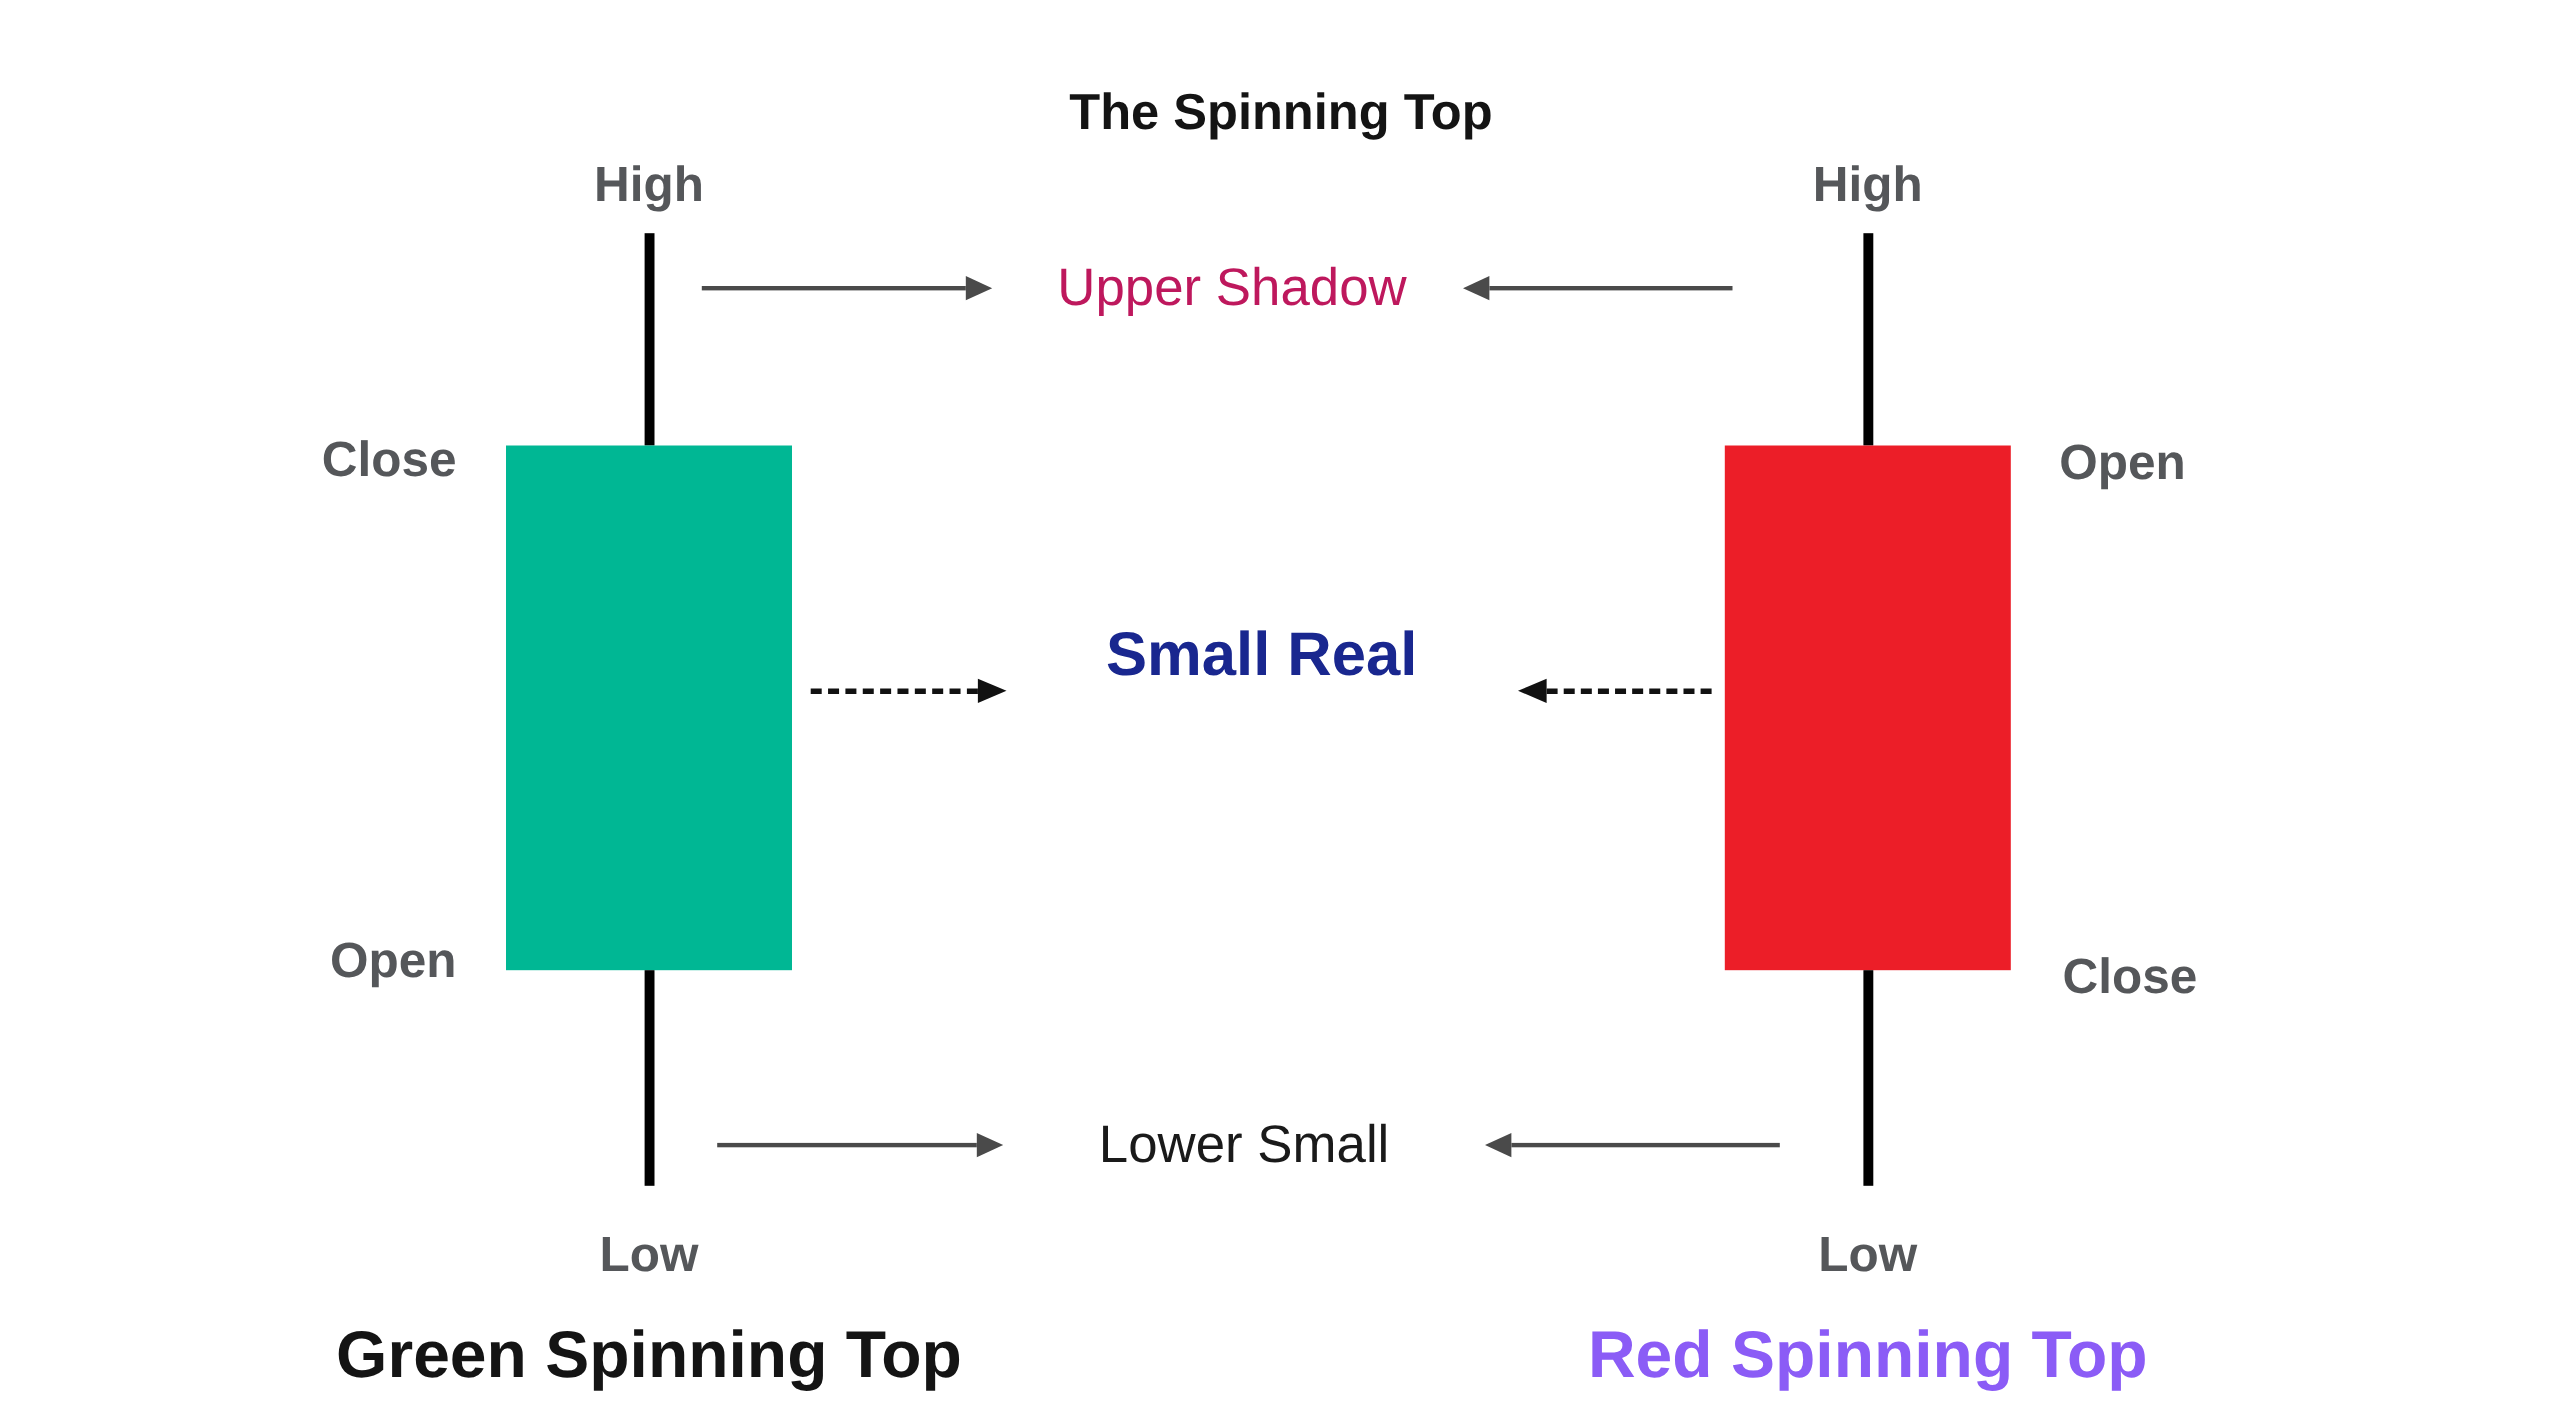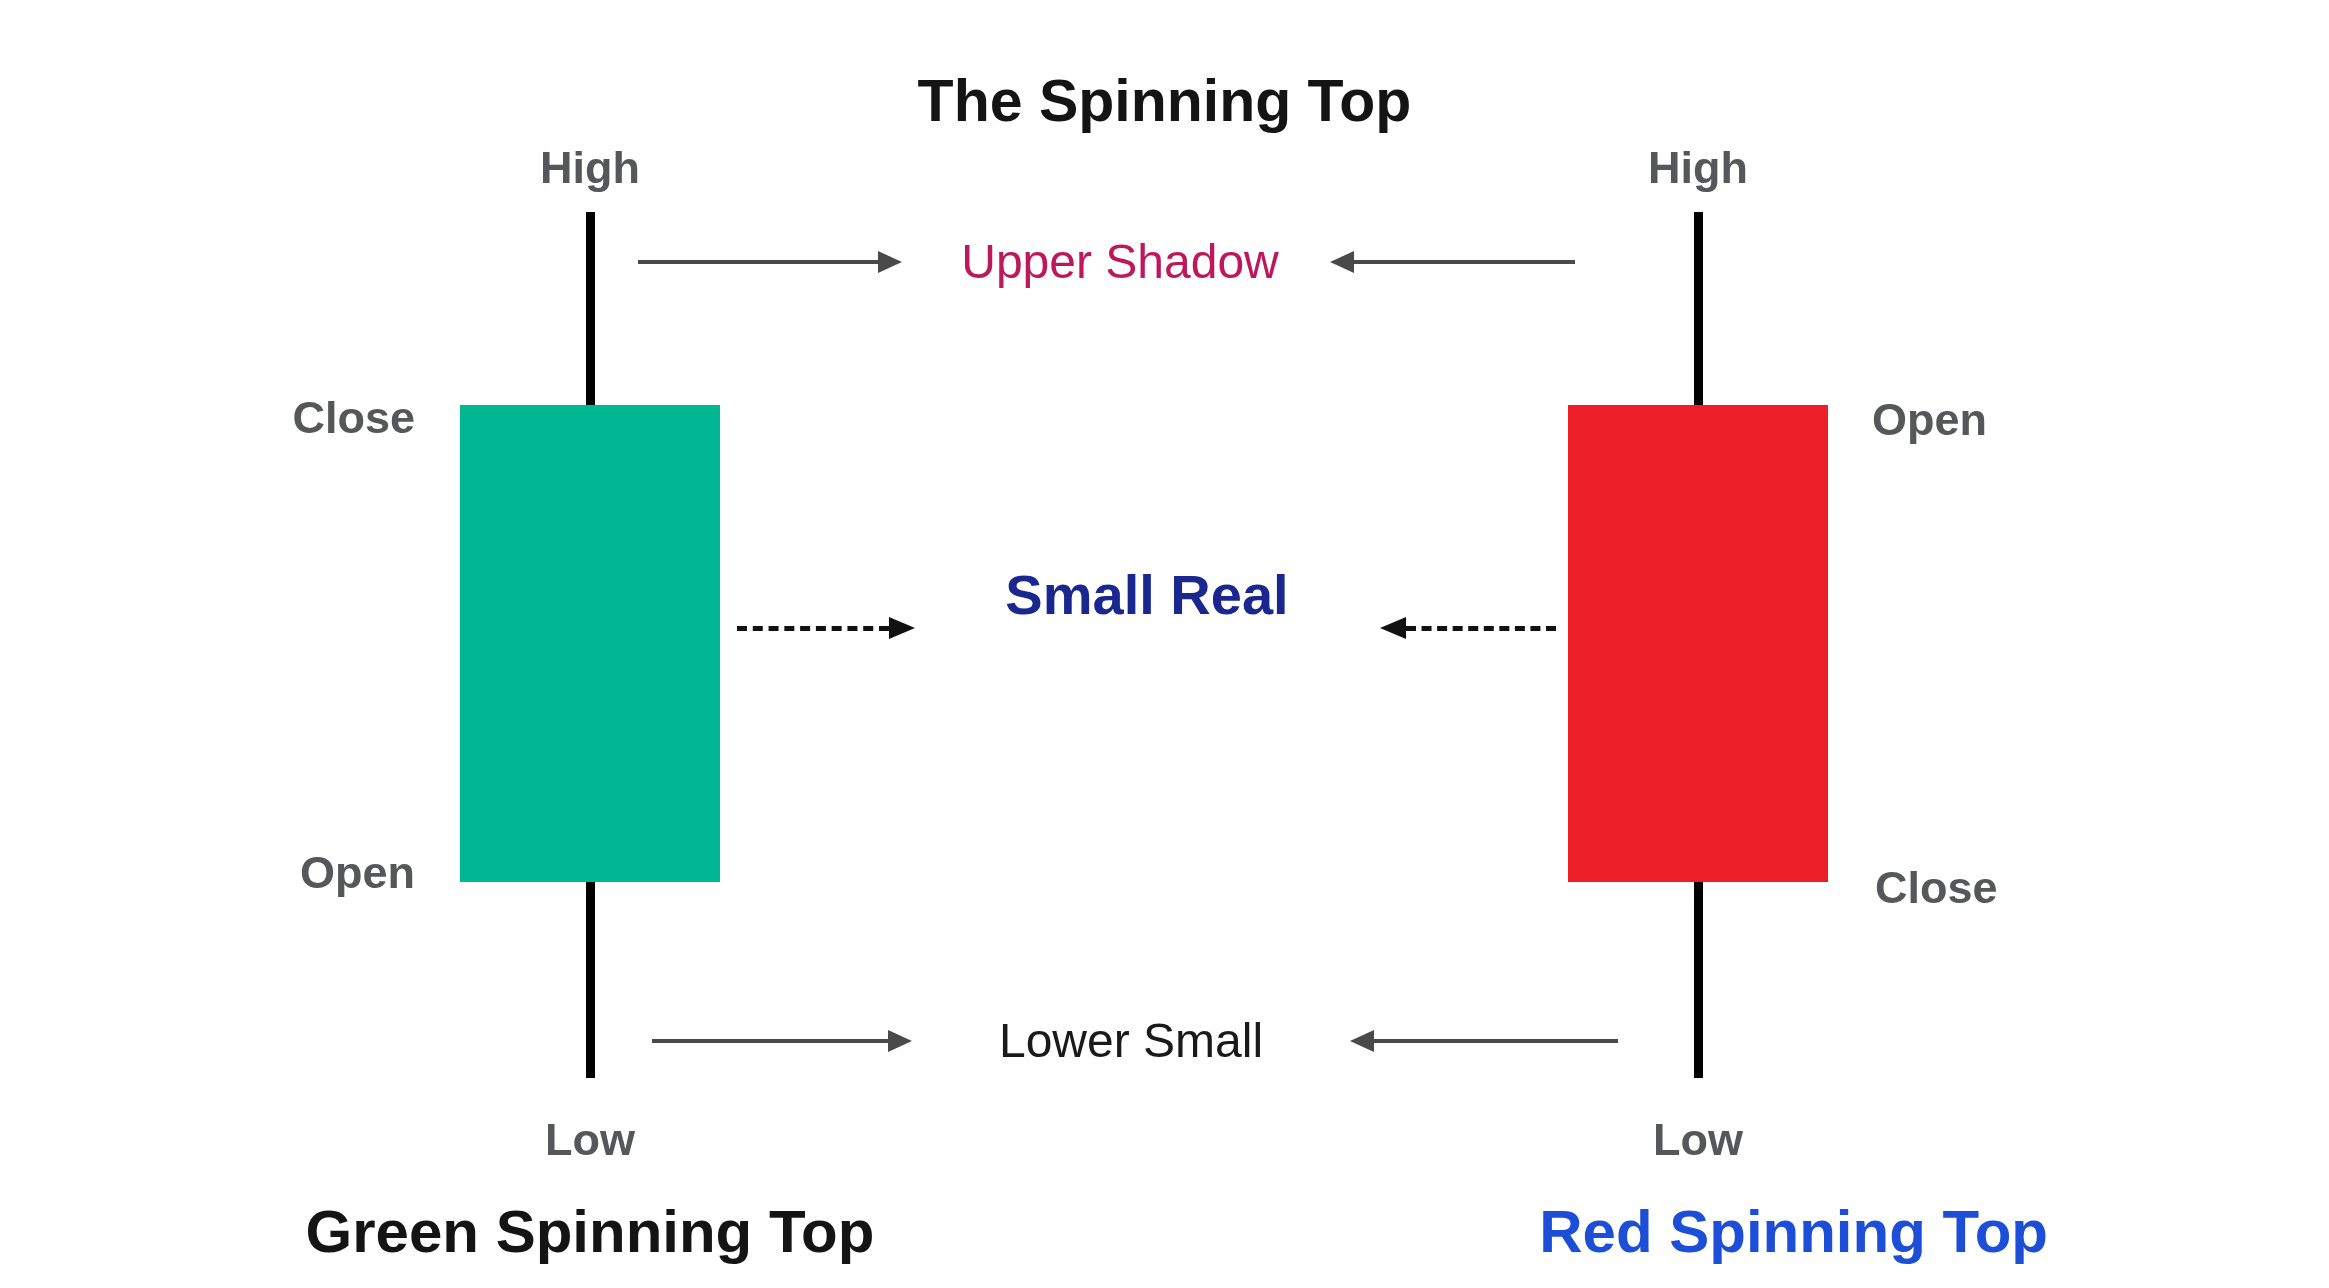--- a/index.html
+++ b/index.html
@@ -5,21 +5,21 @@
   html,body{margin:0;padding:0;background:#ffffff;}
   #canvas{
     position:relative;
     width:2329px;height:1288px;
     background:#ffffff;
     font-family:"Liberation Sans", sans-serif;
     overflow:hidden;
   }
   .abs{position:absolute;}
   .title{
-    font-size:59px;font-weight:700;text-align:center;line-height:66px;
+    font-size:46px;font-weight:700;text-align:center;line-height:66px;
   }
   .caption{
     font-size:60px;font-weight:700;text-align:center;line-height:72px;
   }
   .ohlc{
     font-size:45px;font-weight:700;line-height:56px;
   }
   .shadow-label{
     font-size:48px;font-weight:400;line-height:56px;text-align:center;
   }
@@ -68,21 +68,21 @@
     <div class="abs ohlc" style="left: 1872px; top: 392px; width: 320px; text-align: left; color: rgb(85, 87, 90);">Open</div>
 
     <div class="abs body-box" style="left: 1568px; top: 405px; background-color: rgb(236, 30, 40);"></div>
 
     <div class="abs ohlc" style="left: 1875px; top: 860px; width: 320px; text-align: left; color: rgb(85, 87, 90);">Close</div>
 
     <div class="abs wick" style="left: 1694px; top: 882px; height: 196px; background-color: rgb(0, 0, 0);"></div>
 
     <div class="abs ohlc" style="left: 1548px; top: 1112px; width: 300px; text-align: center; color: rgb(85, 87, 90);">Low</div>
 
-    <div class="abs caption" style="left: 1348px; top: 1196px; width: 700px; color: #1d4ed8; text-align: right;">Red Spinning Top</div>
+    <div class="abs caption" style="left: 1348px; top: 1196px; width: 700px; color: #8b5cf6;">Red Spinning Top</div>
   </div>
 
   <div class="abs shadow-label" style="left: 920px; top: 234px; width: 400px; color: #be185d;">Upper Shadow</div>
 
   <div>
     <div class="abs arrow-line" style="left: 638px; top: 260px; width: 240px; background-color: rgb(74, 74, 74);"></div>
     <div class="abs head-right" style="left: 878px; top: 251px; border-left-color: rgb(74, 74, 74);"></div>
   </div>
 
   <div>

